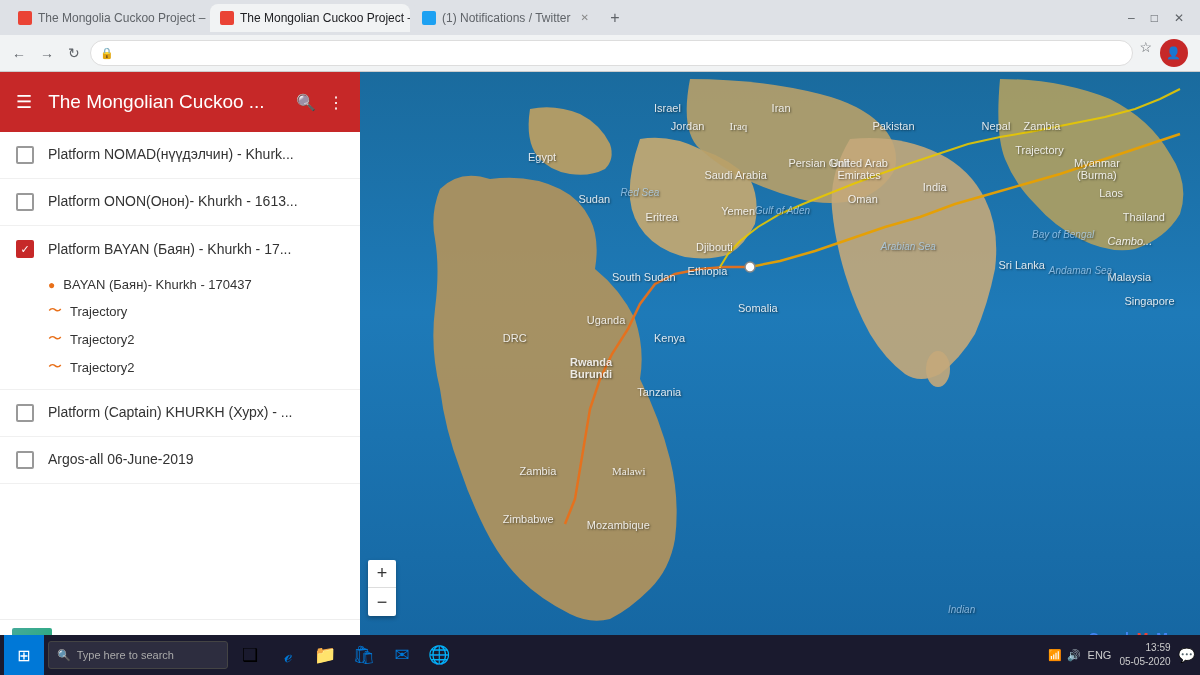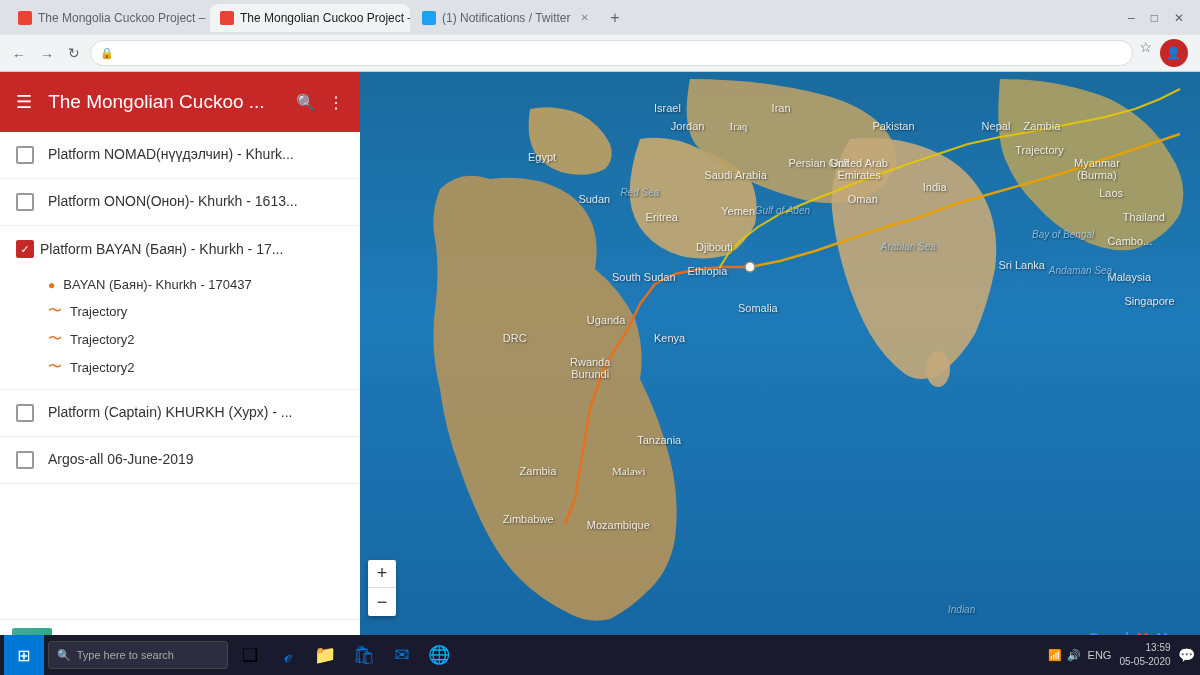--- a/index.html
+++ b/index.html
@@ -145,21 +145,21 @@
     .item-label { font-size: 14px; color: #333; }
 
     
     .expanded-item {
       border-bottom: 1px solid #f0f0f0;
     }
     .expanded-header {
       display: flex;
       align-items: center;
       padding: 14px 16px;
-      gap: 6px;
+      gap: 14px;
       cursor: pointer;
     }
     .sub-items {
       padding-left: 48px;
       padding-bottom: 8px;
     }
     .sub-item {
       display: flex;
       align-items: center;
       padding: 5px 0;
@@ -435,21 +435,21 @@
       <div class="map-label" style="top:5%;left:49%;">Iran</div>
       <div class="map-label" style="top:13%;left:20%;">Egypt</div>
       <div class="map-label" style="top:8%;left:61%;">Pakistan</div>
       <div class="map-label" style="top:18%;left:67%;">India</div>
       <div class="map-label" style="top:8%;left:74%;">Nepal</div>
       <div class="map-label" style="top:8%;left:79%;">Zambia</div>
       <div class="map-label" style="top:12%;left:78%;">Trajectory</div>
       <div class="map-label" style="top:14%;left:85%;">Myanmar<br>(Burma)</div>
       <div class="map-label" style="top:19%;left:88%;">Laos</div>
       <div class="map-label" style="top:23%;left:87%;margin-left:32px;">Thailand</div>
-      <div class="map-label" style="top:27%;left:89%;">Cambo...</div>
+      <div class="map-label" style="top:27%;left:89%;font-style:italic;">Cambo...</div>
       <div class="map-label" style="top:33%;left:89%;">Malaysia</div>
       <div class="map-label" style="top:37%;left:91%;">Singapore</div>
       <div class="map-label" style="top:31%;left:76%;">Sri Lanka</div>
       <div class="map-label sea" style="top:22%;left:47%;">Gulf of Aden</div>
       <div class="map-label sea" style="top:28%;left:62%;">Arabian Sea</div>
       <div class="map-label sea" style="top:26%;left:80%;">Bay of Bengal</div>
       <div class="map-label sea" style="top:32%;left:82%;">Andaman Sea</div>
       <div class="map-label sea" style="top:19%;left:31%;">Red Sea</div>
       <div class="map-label" style="top:14%;left:51%;">Persian Gulf</div>
       <div class="map-label" style="top:14%;left:56%;">United Arab<br>Emirates</div>
@@ -457,22 +457,22 @@
       <div class="map-label" style="top:16%;left:41%;">Saudi Arabia</div>
       <div class="map-label" style="top:22%;left:43%;">Yemen</div>
       <div class="map-label" style="top:28%;left:40%;">Djibouti</div>
       <div class="map-label" style="top:23%;left:34%;">Eritrea</div>
       <div class="map-label" style="top:32%;left:39%;">Ethiopia</div>
       <div class="map-label" style="top:20%;left:26%;">Sudan</div>
       <div class="map-label" style="top:33%;left:30%;">South Sudan</div>
       <div class="map-label" style="top:40%;left:27%;">Uganda</div>
       <div class="map-label" style="top:43%;left:35%;">Kenya</div>
       <div class="map-label" style="top:38%;left:45%;">Somalia</div>
-      <div class="map-label" style="top:52%;left:33%;margin-top:48px;">Tanzania</div>
-      <div class="map-label" style="top:47%;left:25%;">Rwanda<br>Burundi</div>
+      <div class="map-label" style="top:52%;left:33%;">Tanzania</div>
+      <div class="map-label" style="top:47%;left:25%;font-weight:bold;">Rwanda<br>Burundi</div>
       <div class="map-label" style="top:43%;left:17%;">DRC</div>
       <div class="map-label" style="top:65%;left:19%;">Zambia</div>
       <div class="map-label" style="top:65%;left:30%;font-family:Liberation Serif, serif;">Malawi</div>
       <div class="map-label" style="top:74%;left:27%;">Mozambique</div>
       <div class="map-label" style="top:73%;left:17%;">Zimbabwe</div>
       <div class="map-label sea" style="top:88%;left:70%;">Indian</div>
 
       <div class="google-branding">
         <span style="color:#4285f4;">Google</span><span style="color:#ea4335;">My</span><span style="color:#4285f4;">Maps</span>
       </div>

